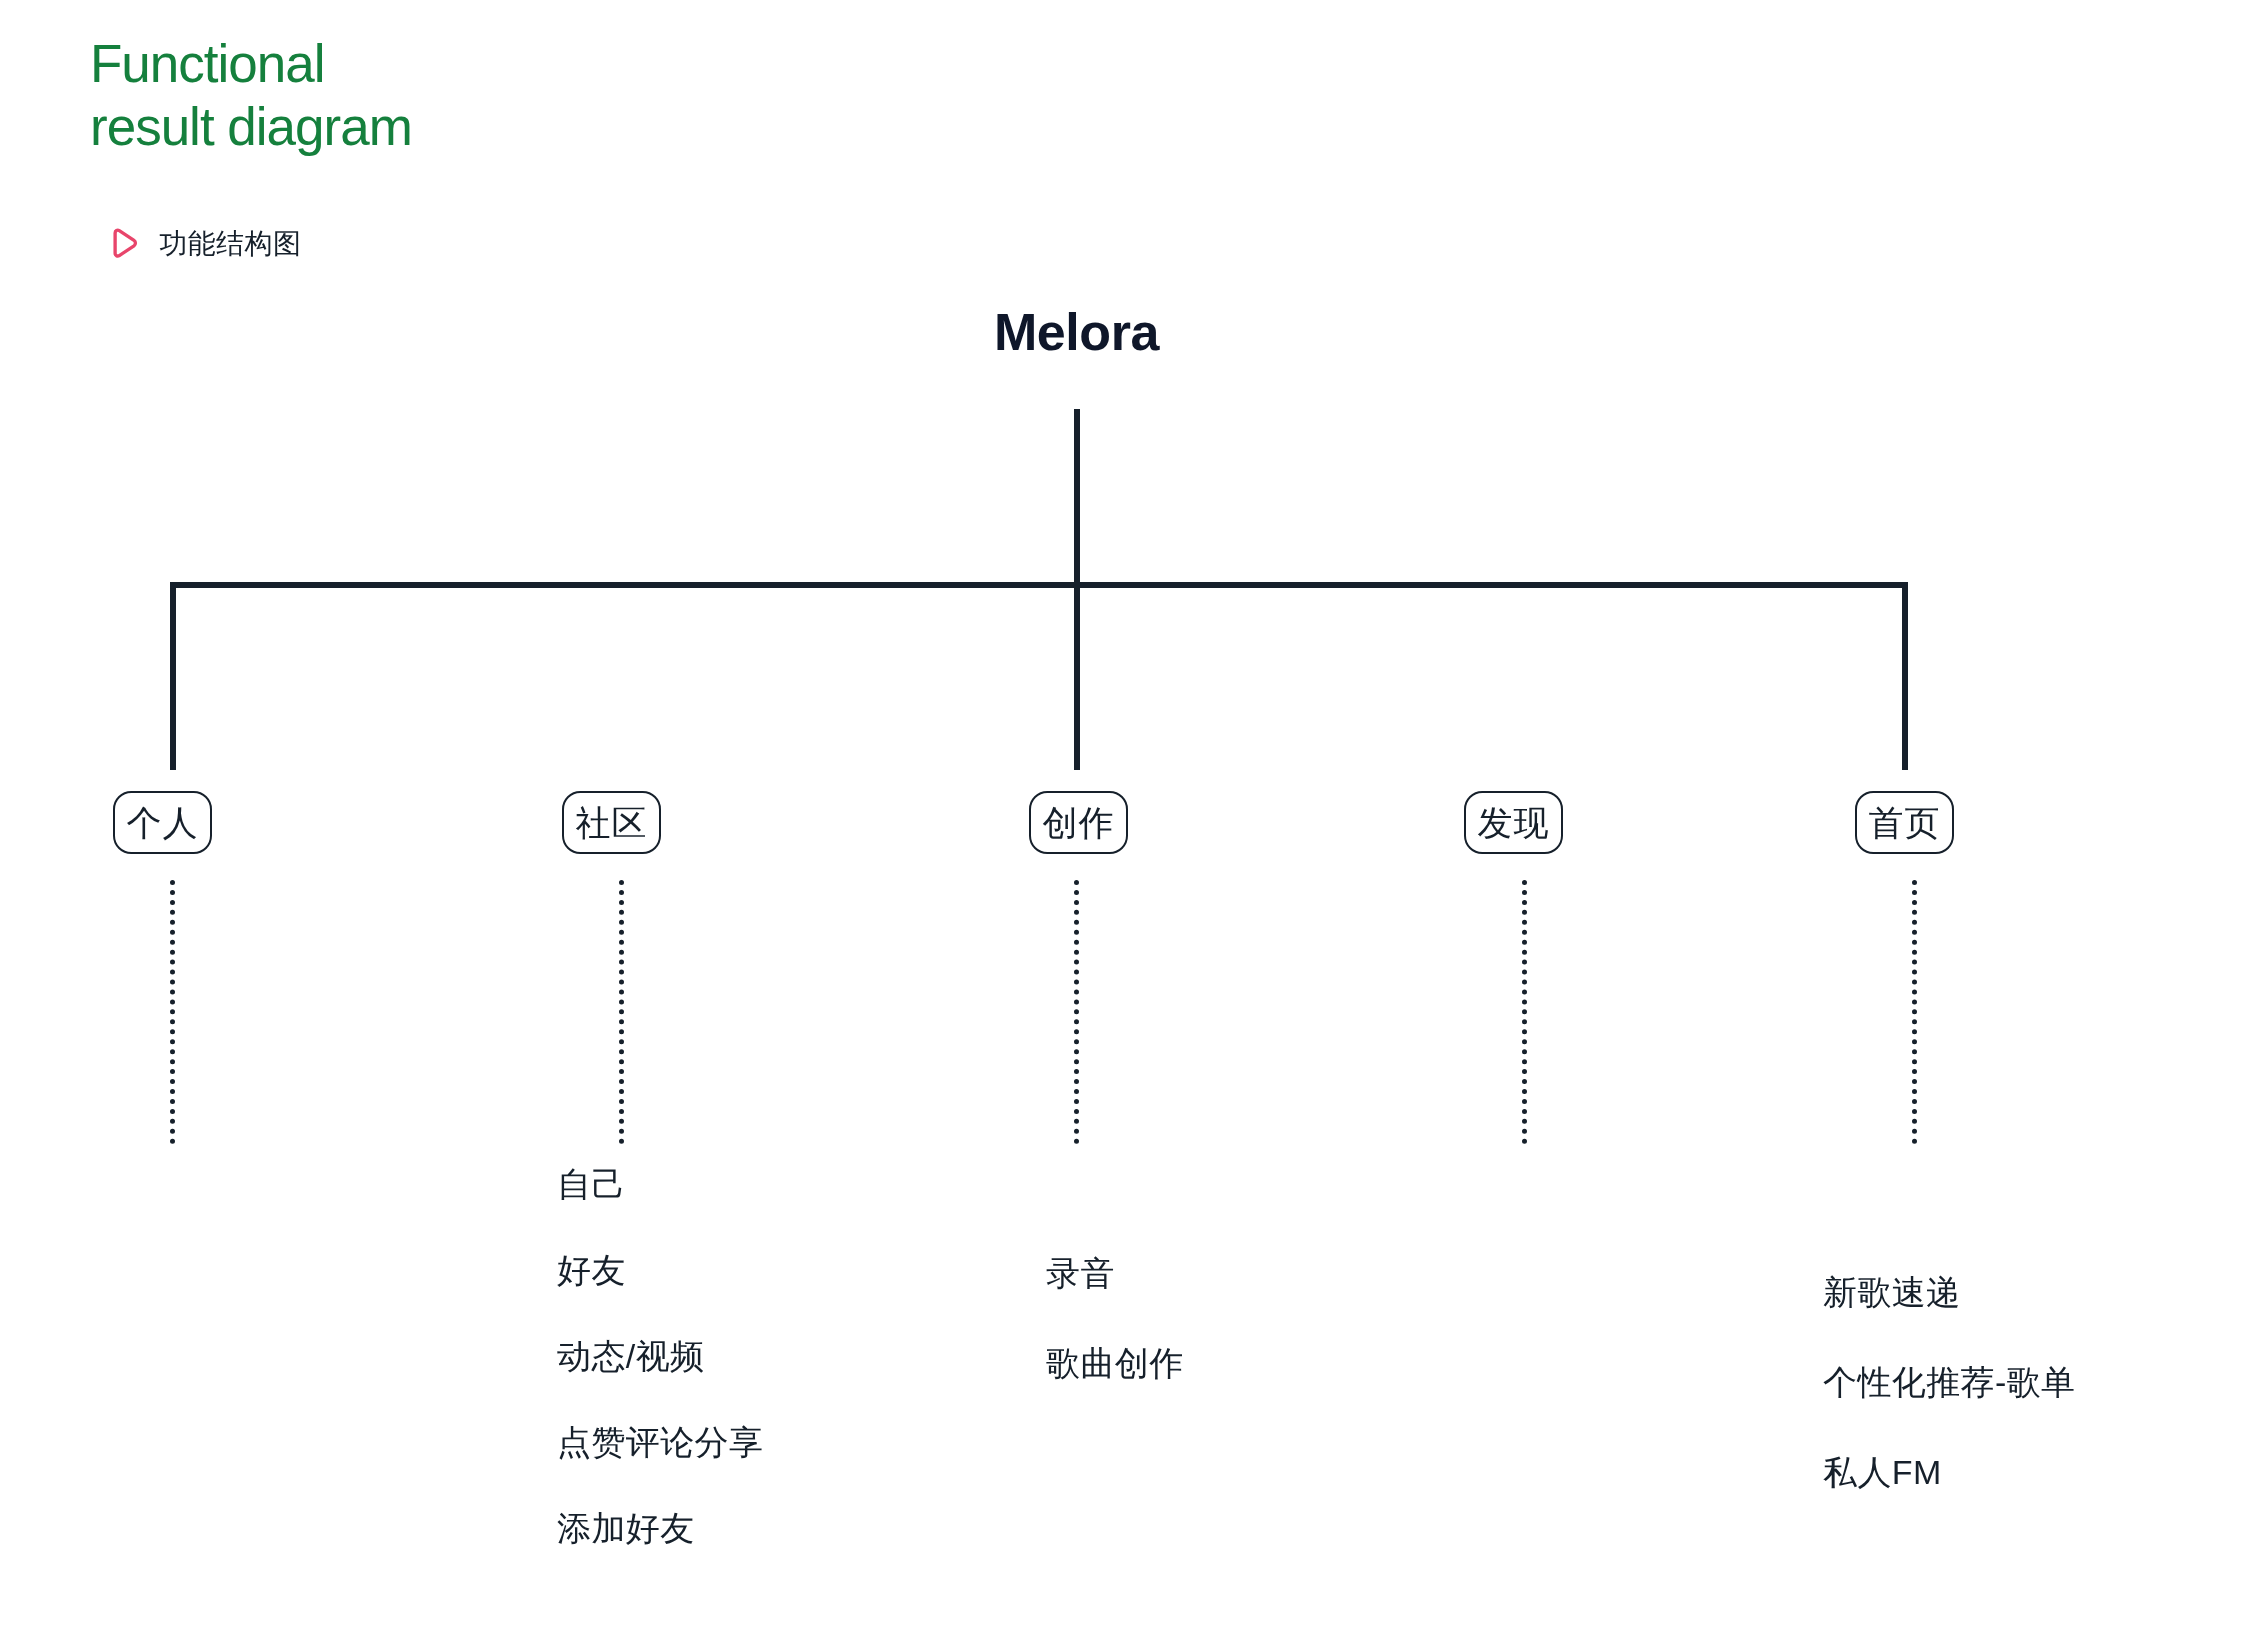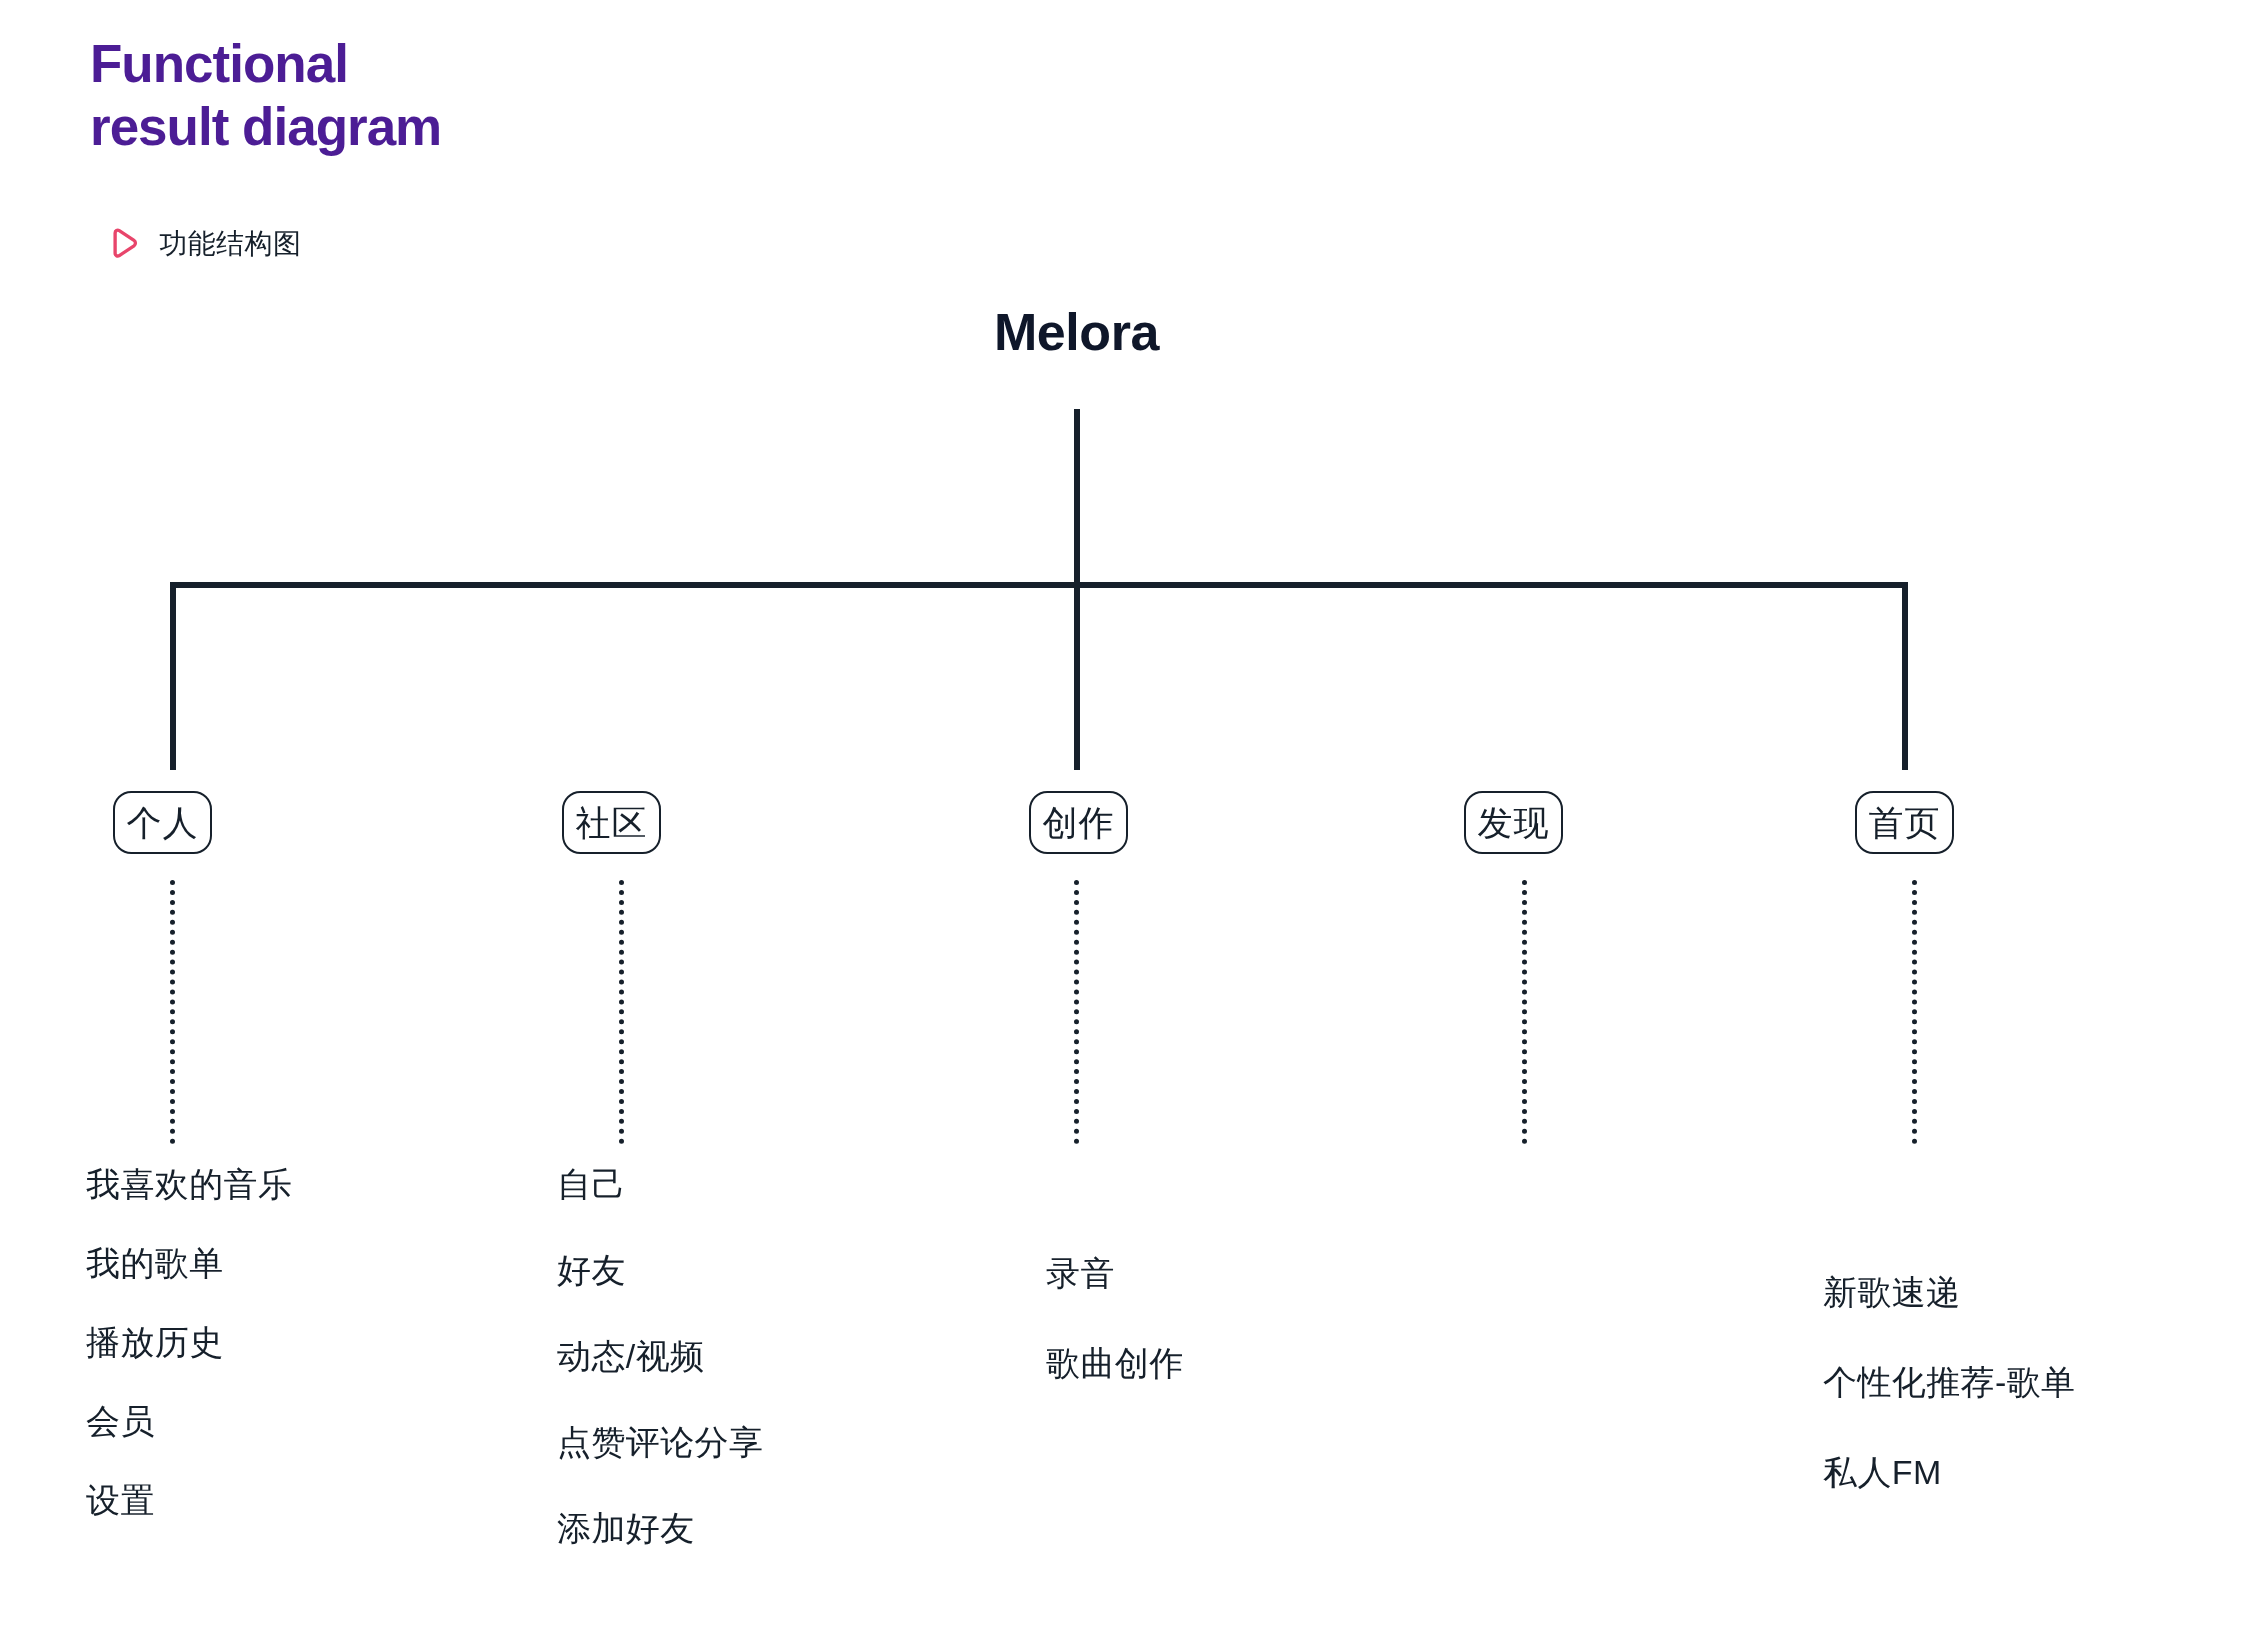--- a/index.html
+++ b/index.html
@@ -22,24 +22,24 @@
 
   
   .title-block {
     position: absolute;
     left: 90px;
     top: 33px;
     width: 748px;
   }
   .title-line {
     font-size: 53px;
-    font-weight: bold;
+    font-weight: normal;
     line-height: 1.18;
     letter-spacing: -1px;
-    color: #4c1d95;
+    color: #15803d;
     white-space: nowrap;
   }
   .subtitle-row {
     position: absolute;
     left: 106px;
     top: 226px;
     display: flex;
     align-items: center;
     gap: 18.3px;
   }
@@ -164,27 +164,20 @@
   <div class="node" style="left:1855px;">
     <span class="node-label">首页</span>
   </div>
 
   <div class="dotted" style="left:170px;  top:880px; height:264px;"></div>
   <div class="dotted" style="left:619px;  top:880px; height:264px;"></div>
   <div class="dotted" style="left:1074px; top:880px; height:264px;"></div>
   <div class="dotted" style="left:1522px; top:880px; height:264px;"></div>
   <div class="dotted" style="left:1912px; top:880px; height:264px;"></div>
 
-  <div class="leaf-col" style="left:86px; top:1162px; gap:33px;">
-    <span class="leaf-item">我喜欢的音乐</span>
-    <span class="leaf-item">我的歌单</span>
-    <span class="leaf-item">播放历史</span>
-    <span class="leaf-item">会员</span>
-    <span class="leaf-item">设置</span>
-  </div>
 
   <div class="leaf-col" style="left:557px; top:1162px; gap:40px;">
     <span class="leaf-item">自己</span>
     <span class="leaf-item">好友</span>
     <span class="leaf-item">动态/视频</span>
     <span class="leaf-item">点赞评论分享</span>
     <span class="leaf-item">添加好友</span>
   </div>
 
   <div class="leaf-col" style="left:1046px; top:1251px; gap:44px;">

